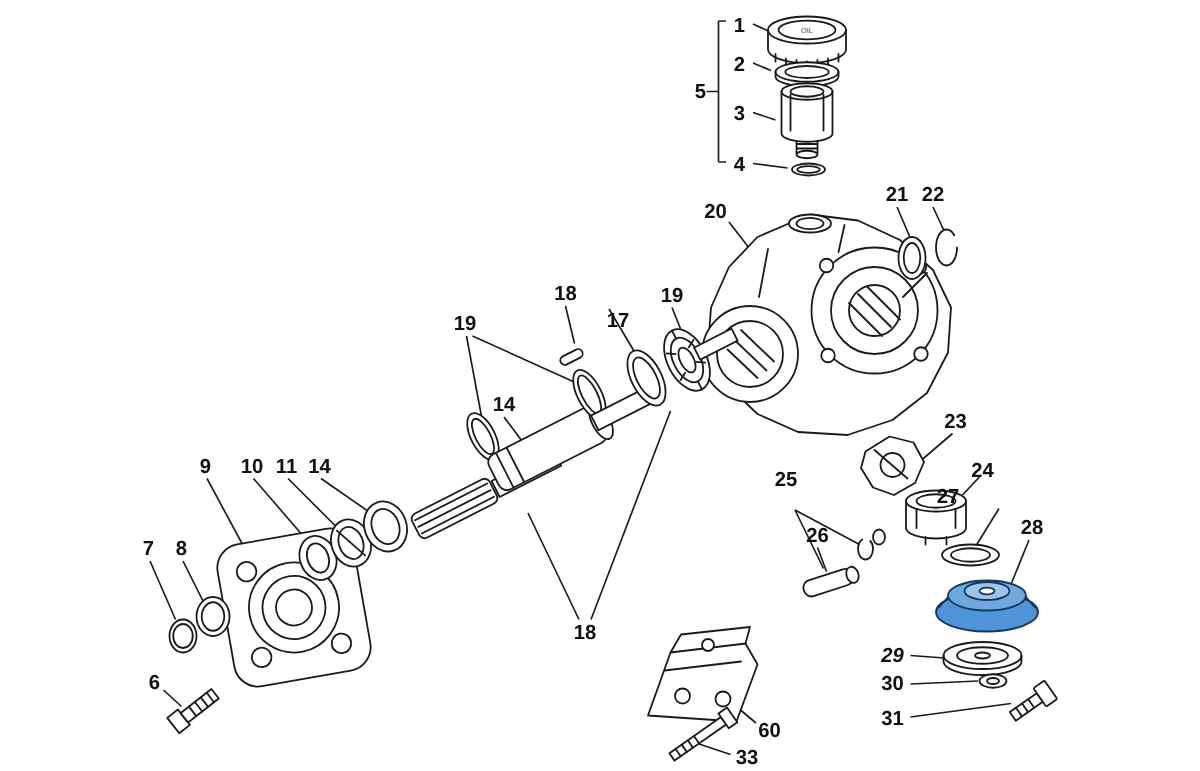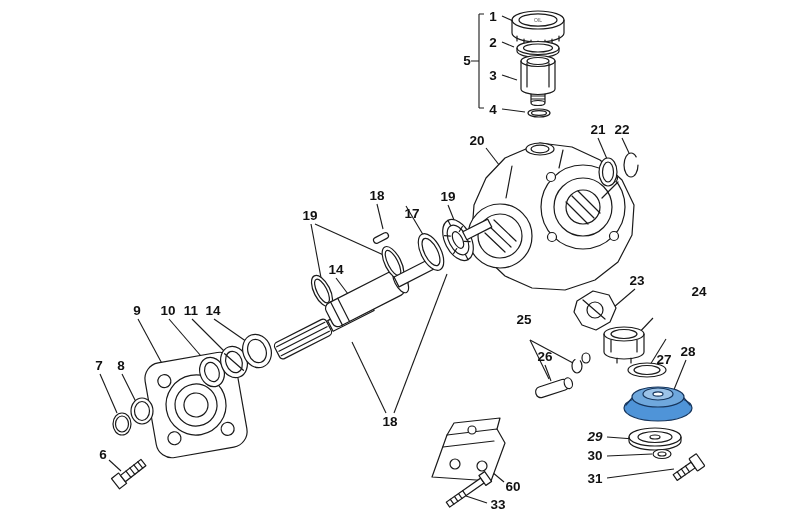--- a/index.html
+++ b/index.html
@@ -272,24 +272,24 @@
       <div class="part-label" style="left: 336px; top: 270px;">14</div>
       <div class="part-label" style="left: 137px; top: 311px;">9</div>
       <div class="part-label" style="left: 168px; top: 311px;">10</div>
       <div class="part-label" style="left: 191px; top: 311px;">11</div>
       <div class="part-label" style="left: 213px; top: 311px;">14</div>
       <div class="part-label" style="left: 99px; top: 366px;">7</div>
       <div class="part-label" style="left: 121px; top: 366px;">8</div>
       <div class="part-label" style="left: 103px; top: 455px;">6</div>
       <div class="part-label" style="left: 390px; top: 422px;">18</div>
       <div class="part-label" style="left: 637px; top: 281px;">23</div>
-      <div class="part-label" style="left: 655px; top: 292px; margin-left: 44px;">24</div>
+      <div class="part-label" style="left: 655px; top: 314px;">24</div>
       <div class="part-label" style="left: 524px; top: 320px;">25</div>
       <div class="part-label" style="left: 545px; top: 357px;">26</div>
-      <div class="part-label" style="left: 664px; top: 331px; margin-top: 29px;">27</div>
+      <div class="part-label" style="left: 632px; top: 331px;">27</div>
       <div class="part-label" style="left: 688px; top: 352px;">28</div>
       <div class="part-label" style="left: 595px; top: 437px; font-style: italic;">29</div>
       <div class="part-label" style="left: 595px; top: 456px;">30</div>
       <div class="part-label" style="left: 595px; top: 479px;">31</div>
       <div class="part-label" style="left: 513px; top: 487px;">60</div>
       <div class="part-label" style="left: 498px; top: 505px;">33</div>
     </div>
 
 </div>
 

